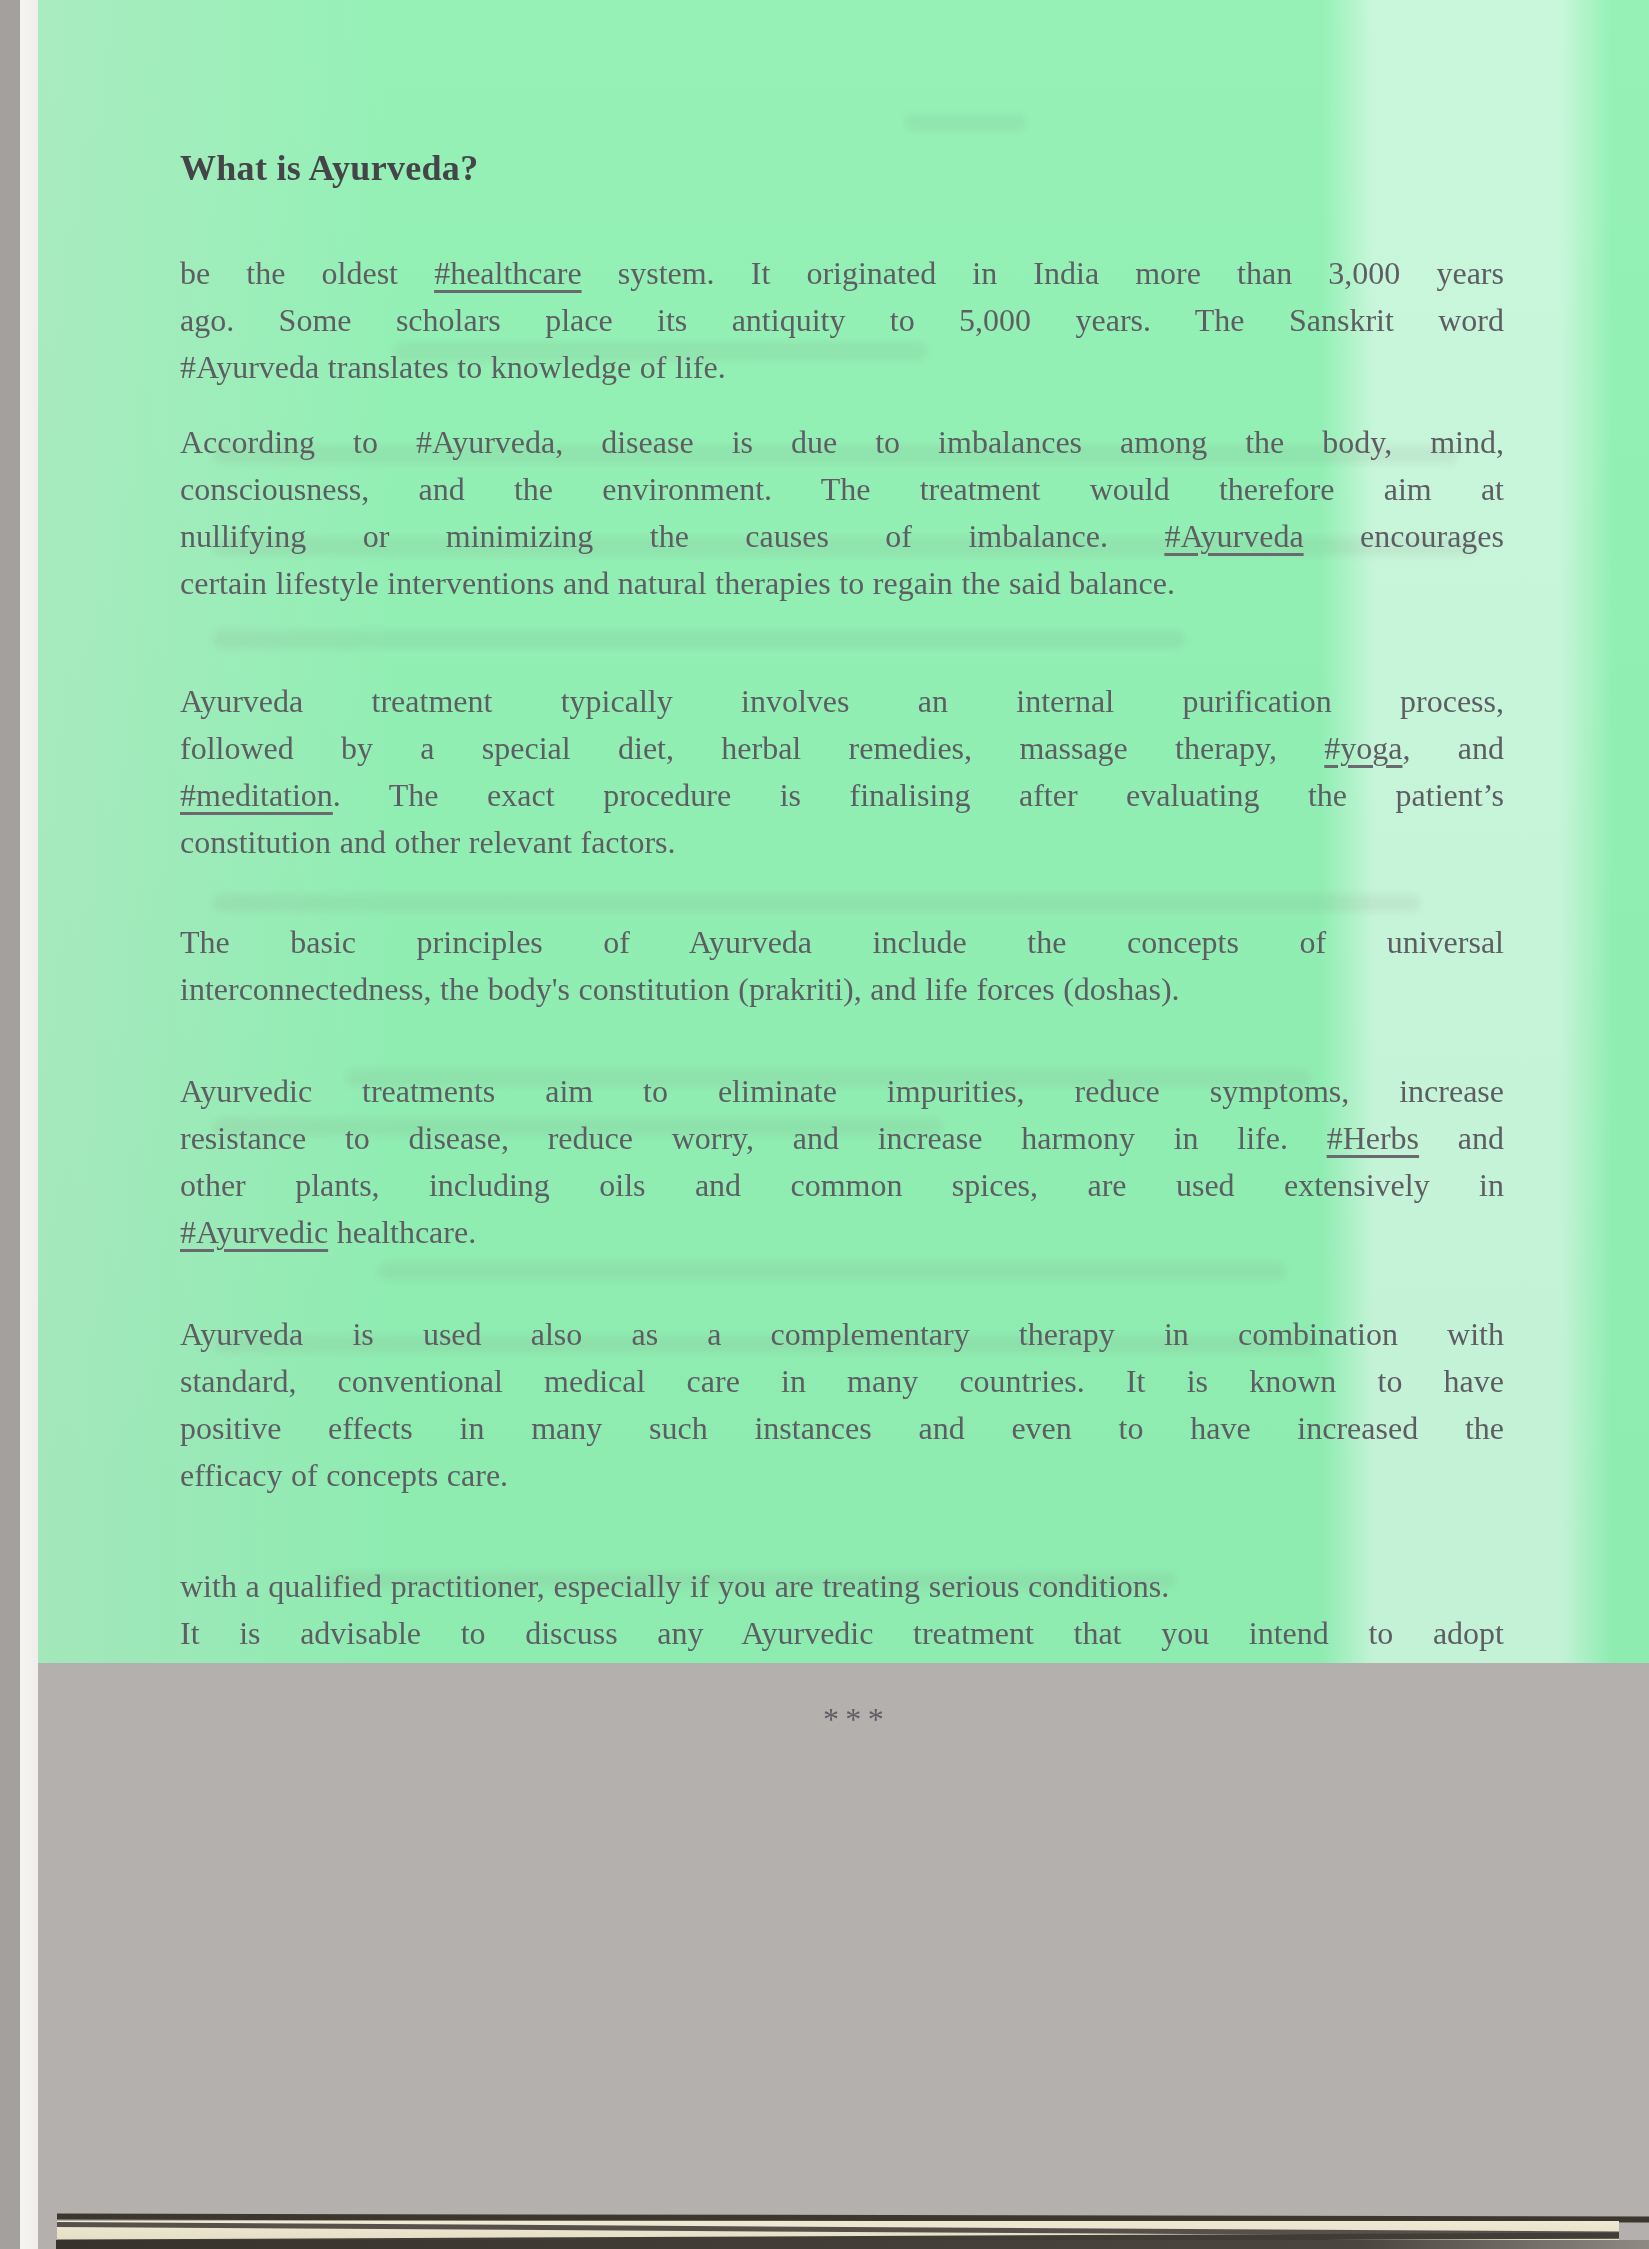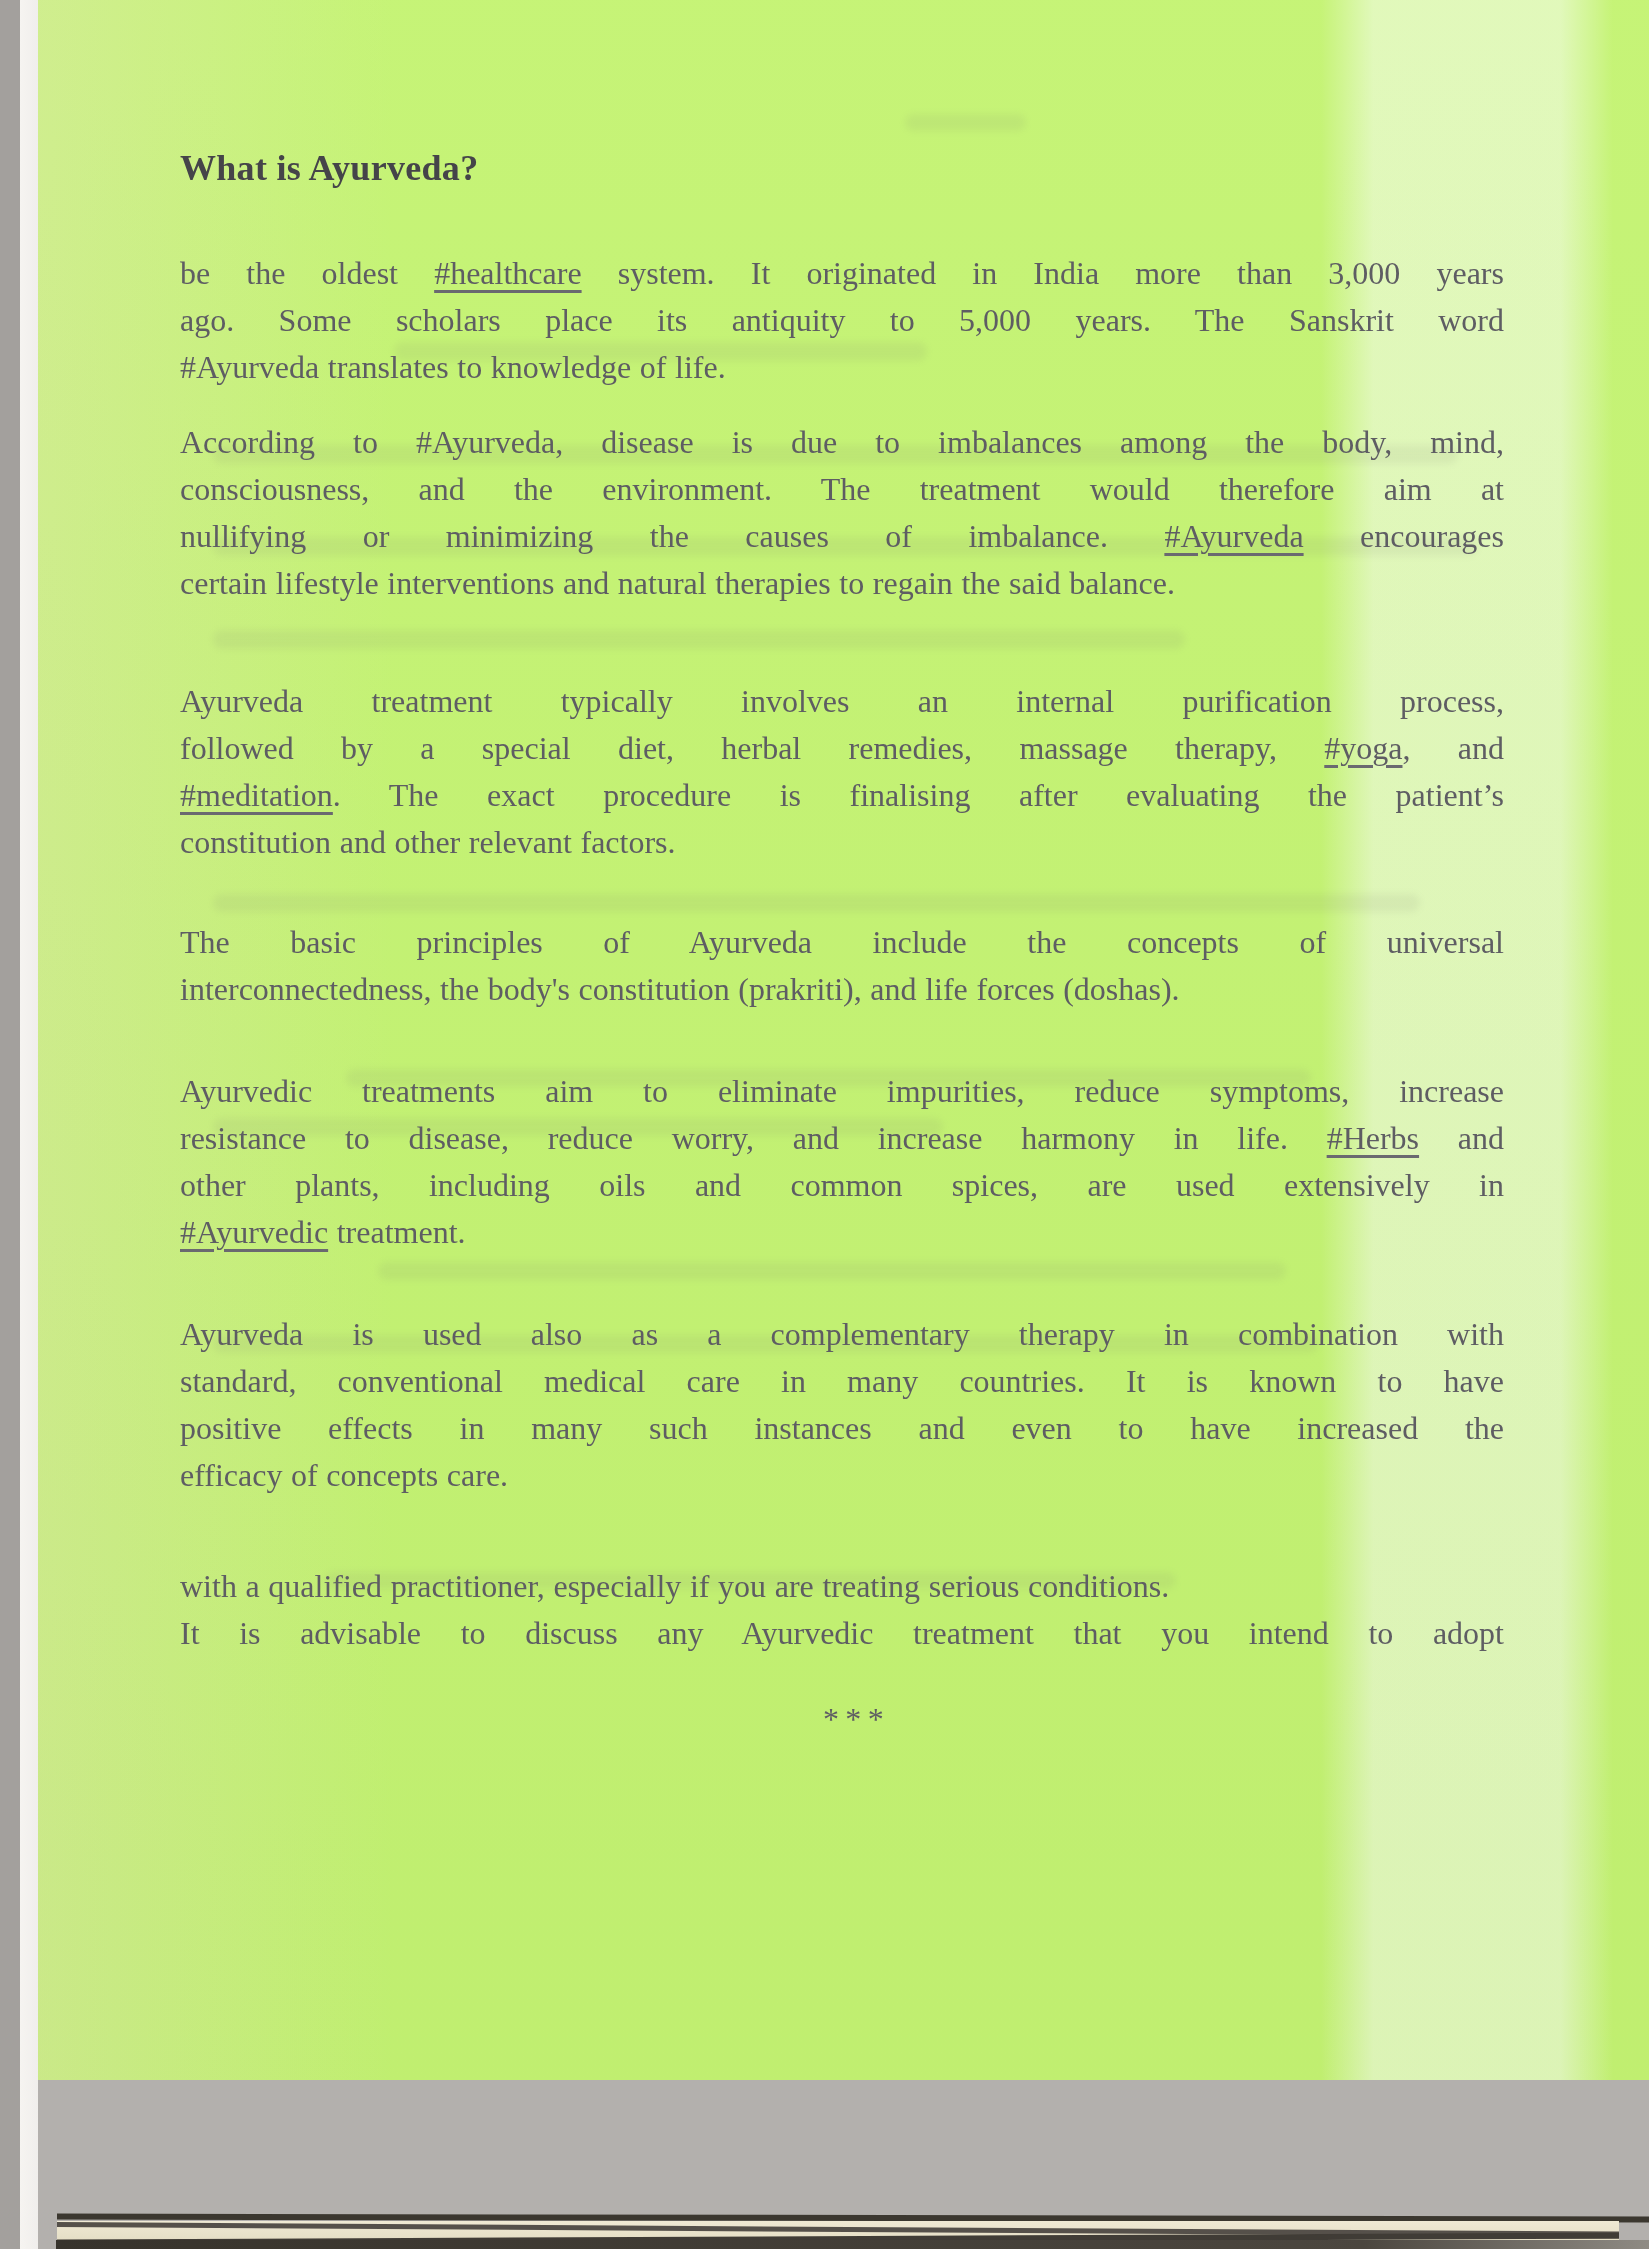--- a/index.html
+++ b/index.html
@@ -17,22 +17,22 @@
     background:linear-gradient(180deg,#a6a3a0 0%,#aback 40%,#9d9a96 100%);
     background-color:#a3a09d;
   }
   
   .paper-edge{
     position:absolute;left:20.3px;top:0;width:18px;height:100%;
     background:linear-gradient(90deg,#f6f4f1,#f0eeec);
   }
   
   .page{
-    position:absolute;left:38px;top:0;right:0;height:2080px;
-    background:#bef264;
+    position:absolute;left:38px;top:0;right:0;height:1663px;
+    background:#86efac;
     text-decoration:underline;
   }
   
   .tint-pink{
     position:absolute;left:0;top:0;width:356px;height:100%;
     background:linear-gradient(90deg,rgba(242,213,223,0.22),rgba(242,213,223,0.0));
     pointer-events:none;
   }
   .tint-right{
     position:absolute;left:1283px;top:0;width:292px;height:100%;
@@ -148,21 +148,21 @@
             <div class="line l"><span>constitution and other relevant factors.</span></div>
           </div>
           <div class="para">
             <div class="line j"><span>The basic principles of Ayurveda include the concepts of universal</span></div>
             <div class="line l"><span>interconnectedness, the body's constitution (prakriti), and life forces (doshas).</span></div>
           </div>
           <div class="para">
             <div class="line j"><span>Ayurvedic treatments aim to eliminate impurities, reduce symptoms, increase</span></div>
             <div class="line j"><span>resistance to disease, reduce worry, and increase harmony in life. </span><span class="u">#Herbs</span><span> and</span></div>
             <div class="line j"><span>other plants, including oils and common spices, are used extensively in</span></div>
-            <div class="line l"><span class="u">#Ayurvedic</span><span> treatment.</span></div>
+            <div class="line l"><span class="u">#Ayurvedic</span><span> healthcare.</span></div>
           </div>
           <div class="para">
             <div class="line j"><span>Ayurveda is used also as a complementary therapy in combination with</span></div>
             <div class="line j"><span>standard, conventional medical care in many countries. It is known to have</span></div>
             <div class="line j"><span>positive effects in many such instances and even to have increased the</span></div>
             <div class="line l"><span>efficacy of concepts care.</span></div>
           </div>
           <div class="para">
             <div class="line l"><span>with a qualified practitioner, especially if you are treating serious conditions.</span></div>
             <div class="line j"><span>It is advisable to discuss any Ayurvedic treatment that you intend to adopt</span></div>

